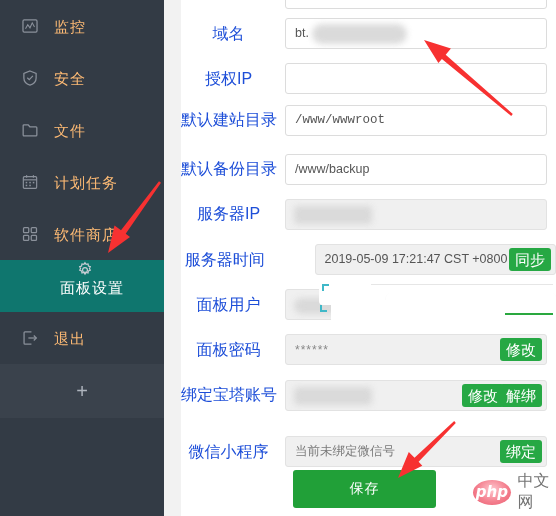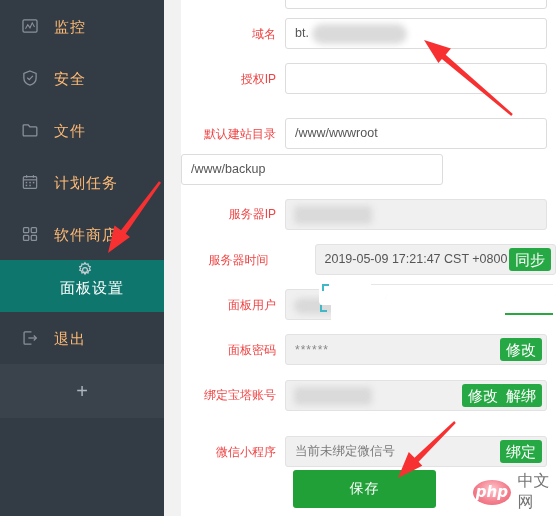--- a/index.html
+++ b/index.html
@@ -59,25 +59,25 @@
     background:#f2f2f2;
   }
 
   .form-row{
     position:absolute;
     left:0;width:375px;
     display:flex;align-items:center;
   }
   .f-label{
     width:104px;
-    text-align:right;
+    text-align:center;
     padding-right:9px;
     box-sizing:border-box;
-    font-size:12px;
-    color:#ef4444;
+    font-size:16px;
+    color:#1d4ed8;
     line-height:1;
     white-space:nowrap;
   }
   .f-field{
     position:relative;
     width:262px;
     height:31px;
     border:1px solid #dcdcdc;
     border-radius:3px;
     background:#fff;
@@ -268,27 +268,28 @@
             <span class="f-val">bt.</span>
             <div class="blob" style="left:26px;top:5px;width:95px;height:20px;"></div>
           </div>
         </div>
         <div class="form-row" style="top: 63.2px;">
           <div class="f-label">授权IP</div>
           <div class="f-field">
             <span class="f-val"></span>
           </div>
         </div>
-        <div class="form-row" style="top: 118px;">
+        <div class="form-row" style="top: 105px; font-family: Liberation Mono, monospace;">
           <div class="f-label">默认建站目录</div>
           <div class="f-field">
             <span class="f-val">/www/wwwroot</span>
           </div>
         </div>
         <div class="form-row" style="top: 153.6px;">
+          <div class="f-label">默认备份目录</div>
           <div class="f-field">
             <span class="f-val">/www/backup</span>
           </div>
         </div>
         <div class="form-row" style="top: 198.8px;">
           <div class="f-label">服务器IP</div>
           <div class="f-field grey">
             <span class="f-val"></span>
             <div class="blob" style="left:8px;top:6px;width:78px;height:18px;border-radius:3px;"></div>
           </div>

